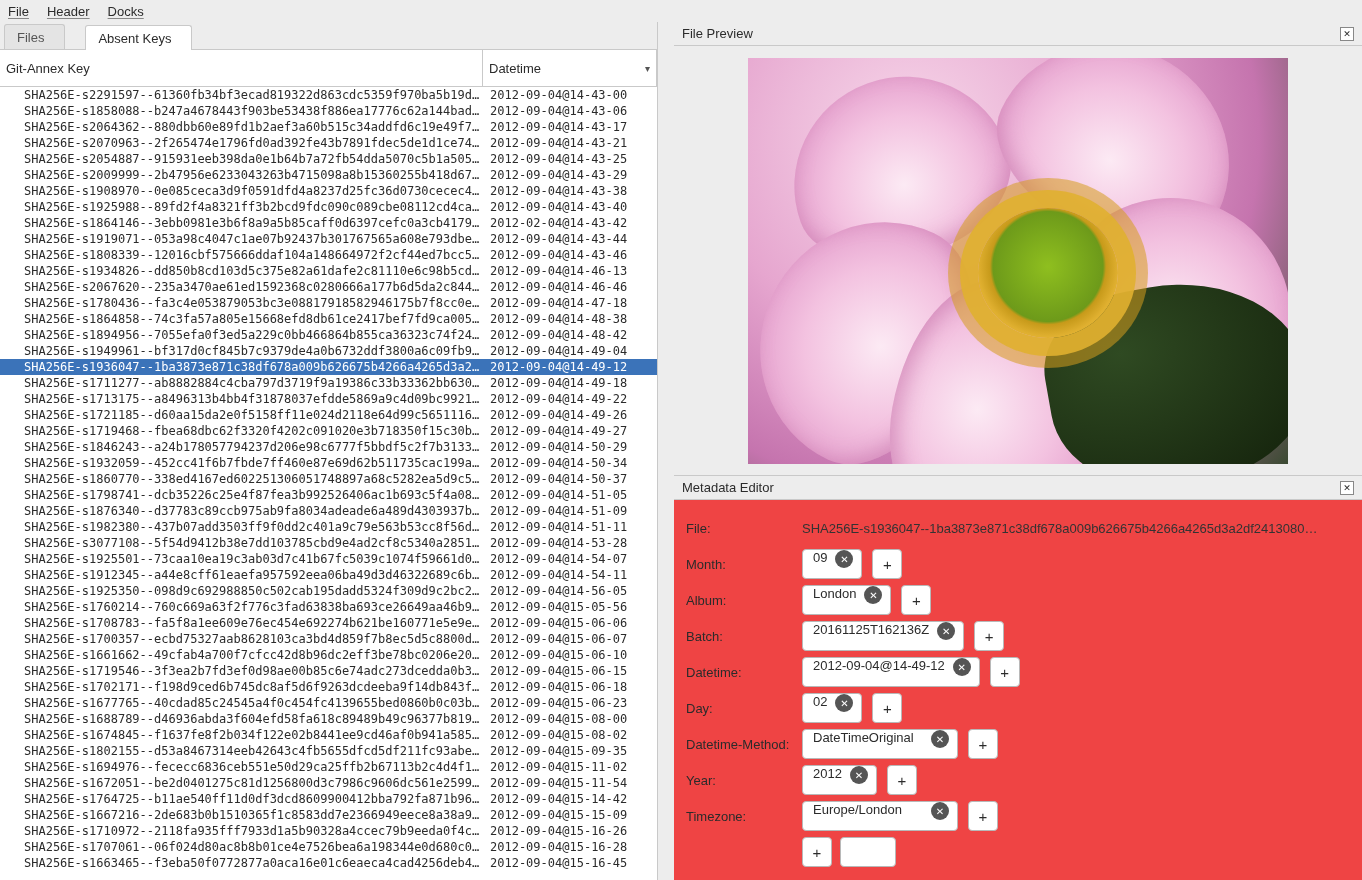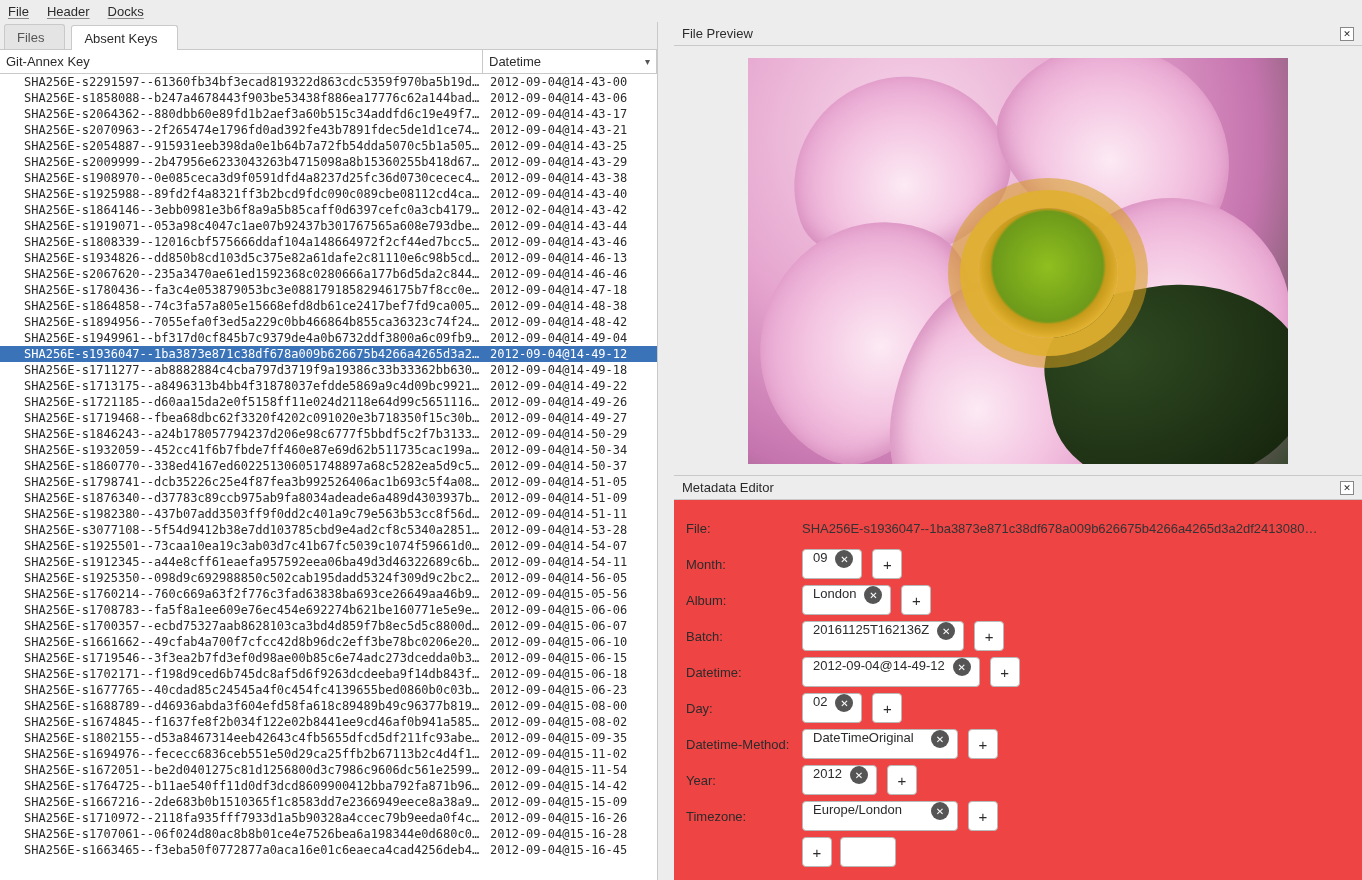--- a/index.html
+++ b/index.html
@@ -9,27 +9,27 @@
 .menubar { height: 22px; display: flex; align-items: center; padding: 0 8px; gap: 18px; background: #ededed; font-size: 13px; }
 .menubar span { text-decoration: underline; text-decoration-color: #888; text-underline-offset: 2px; cursor: default; }
 
 
 .workspace { display: flex; height: calc(100% - 22px); }
 .left-pane { width: 658px; display: flex; flex-direction: column; border-right: 1px solid #c9c9c9; }
 .right-pane { flex: 1; display: flex; flex-direction: column; margin-left: 16px; }
 
 
 .tab-row { display: flex; align-items: flex-end; height: 28px; padding: 0 4px; border-bottom: 1px solid #c9c9c9; background: #ededed; }
-.tab { padding: 5px 20px 4px 12px; margin-right: 6px; border: 1px solid #c9c9c9; border-bottom: none; border-radius: 3px 3px 0 0; background: #f7f7f7; font-size: 13px; cursor: default; }
+.tab { padding: 5px 20px 4px 12px; margin-right: 20px; border: 1px solid #c9c9c9; border-bottom: none; border-radius: 3px 3px 0 0; background: #f7f7f7; font-size: 13px; cursor: default; }
 .tab.inactive { background: #e4e4e4; color: #555; }
 .tab.active { background: #fff; position: relative; top: 1px; }
 
 
 .key-pane { flex: 1; background: #fff; overflow: hidden; display: flex; flex-direction: column; }
-.key-header { display: flex; border-bottom: 1px solid #c9c9c9; height: 24px; }
+.key-header { display: flex; border-bottom: 1px solid #c9c9c9; height: 37px; }
 .key-header .col { padding: 4px 6px; border-right: 1px solid #c9c9c9; font-size: 13px; display: flex; align-items: center; }
 .key-header .col.key { flex: 0 0 483px; }
 .key-header .col.dt { flex: 1; justify-content: space-between; }
 .chev { font-size: 10px; color: #555; }
 .key-body { flex: 1; overflow-y: auto; font-family: "DejaVu Sans Mono","Consolas",monospace; font-size: 12px; line-height: 16px; }
 .key-body::-webkit-scrollbar { width: 14px; }
 .key-body::-webkit-scrollbar-track { background: #f0f0f0; }
 .key-body::-webkit-scrollbar-thumb { background: #c5c5c5; border-radius: 3px; }
 .row { display: flex; height: 16px; white-space: nowrap; padding-left: 24px; }
 .row.sel { background: #3b73b9; color: #fff; }

